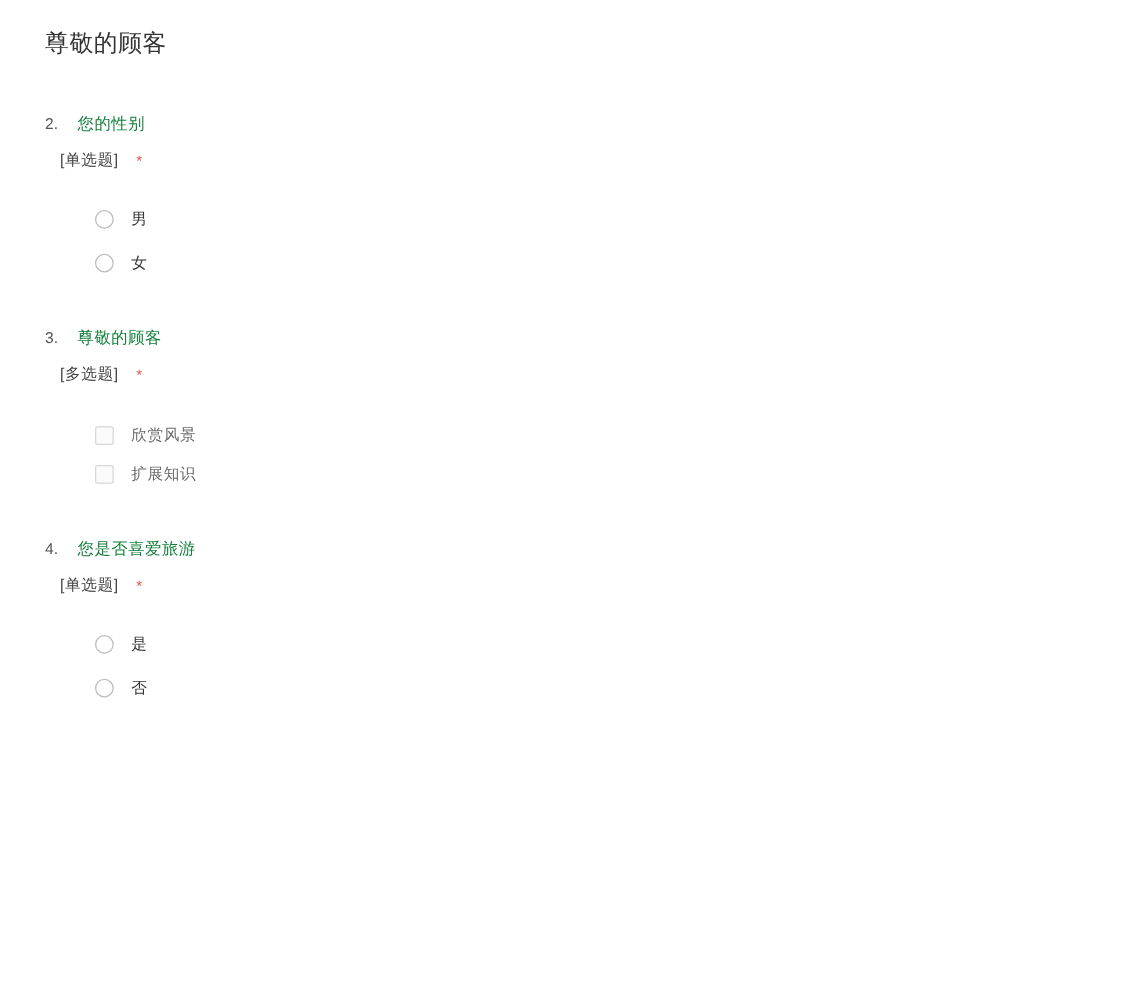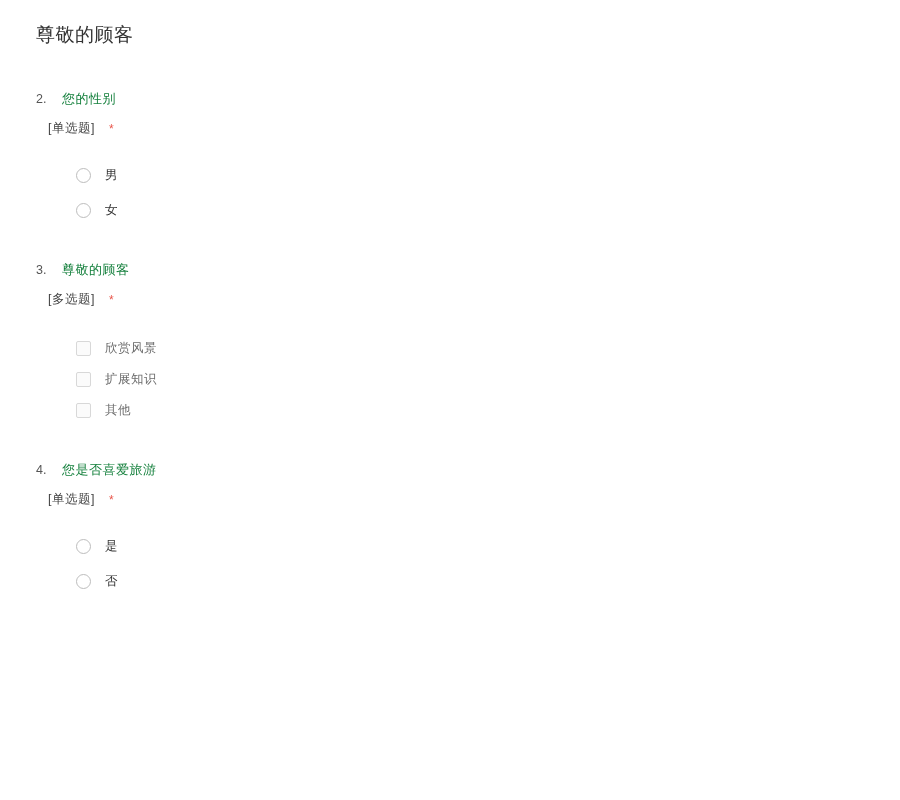--- a/index.html
+++ b/index.html
@@ -149,24 +149,20 @@
     </div>
     <div class="options">
       <div class="opt">
         <span class="check-mark"></span>
         <span class="opt-label muted">欣赏风景</span>
       </div>
       <div class="opt">
         <span class="check-mark"></span>
         <span class="opt-label muted">扩展知识</span>
       </div>
-      <div class="opt">
-        <span class="check-mark"></span>
-        <span class="opt-label muted">其他</span>
-      </div>
     </div>
   </div>
 
   <div class="question-block q4">
     <div class="question-head">
       <span class="q-index">4.</span>
       <span class="q-text">您是否喜爱旅游</span>
     </div>
     <div class="q-type-row">
       <span class="q-type">[单选题]</span>

